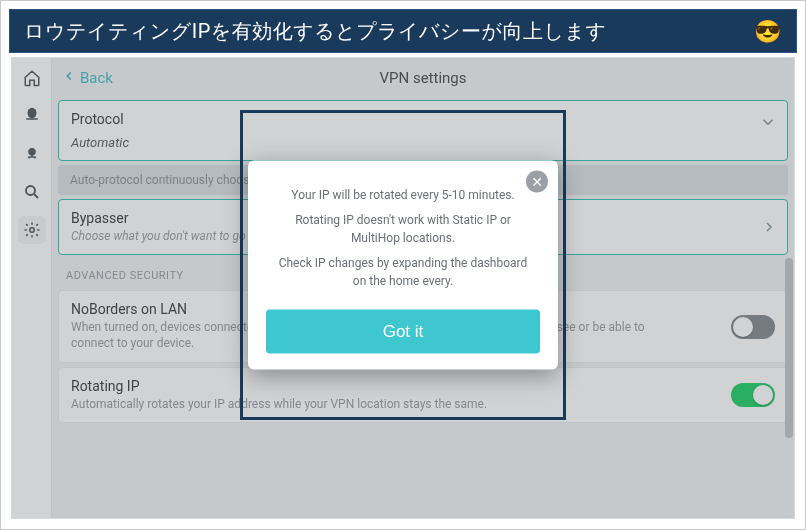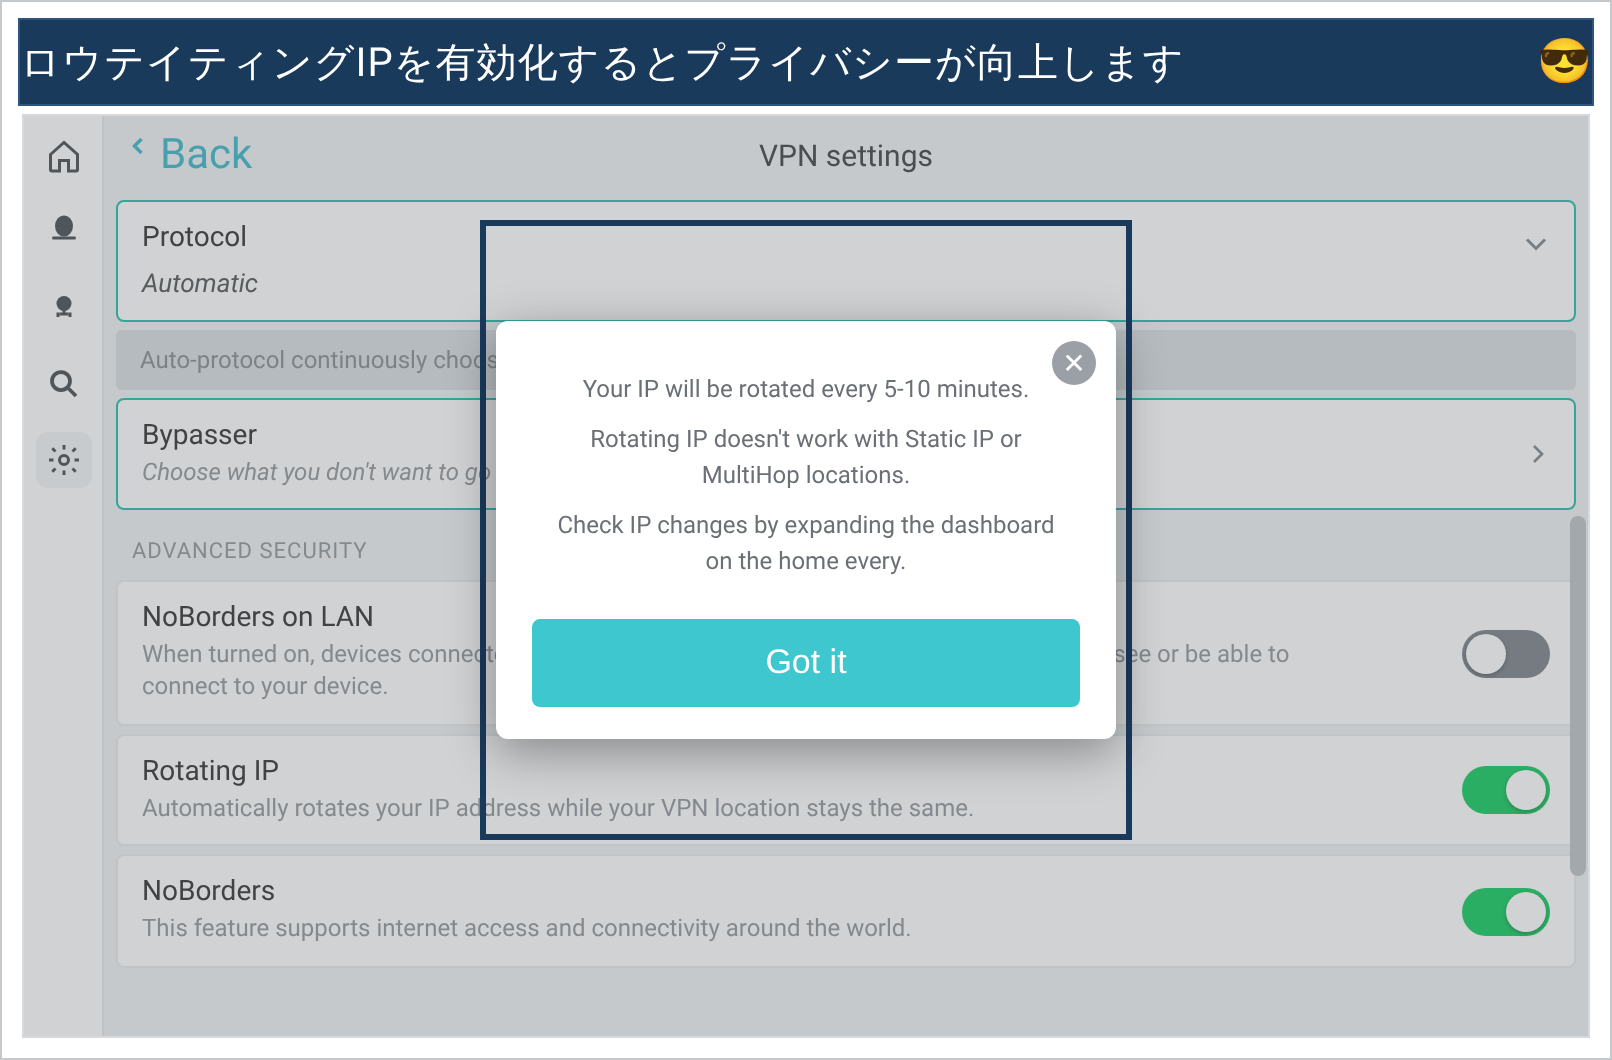--- a/index.html
+++ b/index.html
@@ -15,21 +15,21 @@
       position: relative;
     }
     .banner {
       position: absolute;
       top: 8px; left: 8px; right: 8px;
       height: 44px;
       background: #1a3a5c;
       border: 1px solid #2d5580;
       display: flex;
       align-items: center;
-      padding: 0 0;
+      padding: 0 14px;
       z-index: 50;
     }
     .banner-text {
       color: #fff;
       font-size: 20px;
       letter-spacing: 0.5px;
       flex: 1;
     }
     .banner-emoji { font-size: 22px; margin-left: 6px; }
     .app {
@@ -73,21 +73,21 @@
     }
     .topbar {
       height: 40px;
       display:flex; align-items:center;
       padding: 0 10px;
       position: relative;
     }
     .back-btn {
       color:#2fb3c6;
       display:flex; gap:4px;
-      font-size: 21px;
+      font-size: 15px;
       cursor:pointer;
     }
     .title {
       position:absolute; left:0; right:0; text-align:center;
       font-size:15px; color:#333;
       pointer-events:none;
     }
     .section {
       background:#fff;
       margin: 2px 6px 4px 6px;
@@ -272,27 +272,20 @@
       </div>
 
       <div class="toggle-row">
         <div class="label">Rotating IP</div>
         <div class="desc">Automatically rotates your IP address while your VPN location stays the same.</div>
         <div class="toggle on">
             <div class="knob"></div>
           </div>
       </div>
 
-      <div class="toggle-row">
-        <div class="label">NoBorders</div>
-        <div class="desc">This feature supports internet access and connectivity around the world.</div>
-        <div class="toggle on">
-            <div class="knob"></div>
-          </div>
-      </div>
 
       <div class="scrollbar-thumb"></div>
     </div>
   </div>
 
   <div class="modal-highlight"></div>
 
   <div class="modal">
     <div class="close">
       <span>✕</span>

